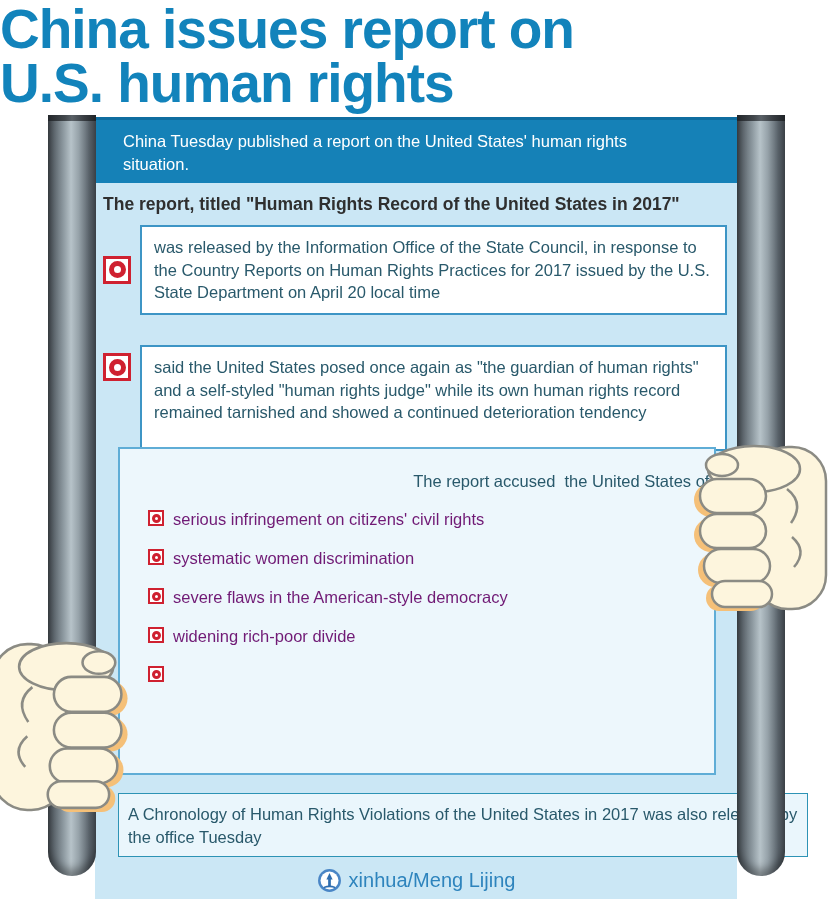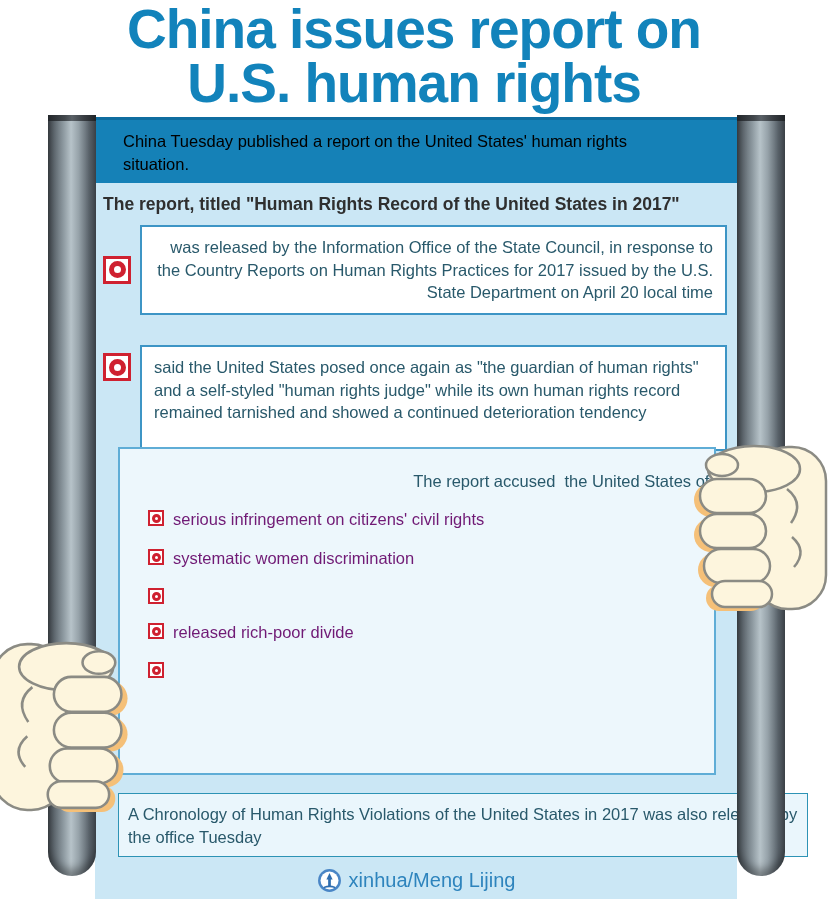--- a/index.html
+++ b/index.html
@@ -3,40 +3,40 @@
 <meta charset="utf-8">
 <style>
   html,body{margin:0;padding:0;}
   body{
     width:828px;height:899px;position:relative;overflow:hidden;
     background:#ffffff;
     font-family:"Liberation Sans","DejaVu Sans",sans-serif;
   }
   
   .title{
-    position:absolute;top:2px;left:0;width:828px;text-align:center;
+    position:absolute;top:2px;left:0;width:828px;
     color:#1283bb;font-weight:bold;font-size:55px;line-height:54px;letter-spacing:-1px;
   }
   
   .panel{
     position:absolute;left:95px;top:117px;width:642px;height:782px;
     background:#cbe7f5;z-index:1;
   }
   .intro{
     position:absolute;left:0;top:0;width:642px;height:66px;box-sizing:border-box;
-    background:#1581b7;color:#000000;font-size:16.5px;line-height:23px;
+    background:#1581b7;color:#ffffff;font-size:16.5px;line-height:23px;
     padding:10px 40px 0 28px;border-top:3px solid #0e6da0;
   }
   .report-heading{
     position:absolute;left:8px;top:76px;width:628px;
     color:#2f2f2f;font-weight:bold;font-size:17.5px;line-height:22px;
   }
   
   .point{position:absolute;left:8px;width:624px;display:flex;}
-  .point.center{align-items:center;text-align:right;}
+  .point.center{align-items:center;}
   .point.top{align-items:flex-start;margin-top:24px;}
   .point.top .bullseye{margin-top:8px;}
   .bullseye{
     width:22px;height:22px;flex:none;background:#ffffff;border:3px solid #cf2130;
     display:flex;align-items:center;justify-content:center;margin-right:9px;
   }
   .bullseye::before{
     content:'';width:7px;height:7px;border-radius:50%;border:5px solid #cf2130;background:#fff;
   }
   .point-box{
@@ -124,24 +124,25 @@
     <div class="accuse-item">
       <span class="bullseye-sm"></span>
       <span>serious infringement on citizens' civil rights</span>
     </div>
     <div class="accuse-item">
       <span class="bullseye-sm"></span>
       <span>systematic women discrimination</span>
     </div>
     <div class="accuse-item">
       <span class="bullseye-sm"></span>
-    </div>
-    <div class="accuse-item">
-      <span class="bullseye-sm"></span>
-      <span>released rich-poor divide</span>
+      <span>severe flaws in the American-style democracy</span>
+    </div>
+    <div class="accuse-item">
+      <span class="bullseye-sm"></span>
+      <span>widening rich-poor divide</span>
     </div>
     <div class="accuse-item">
       <span class="bullseye-sm"></span>
     </div>
   </div>
 
   <div class="chrono-box">A Chronology of Human Rights Violations of the United States in 2017 was also released by the office Tuesday</div>
 
   <div class="credit">
     <svg width="25" height="25" viewBox="0 0 24 24">

